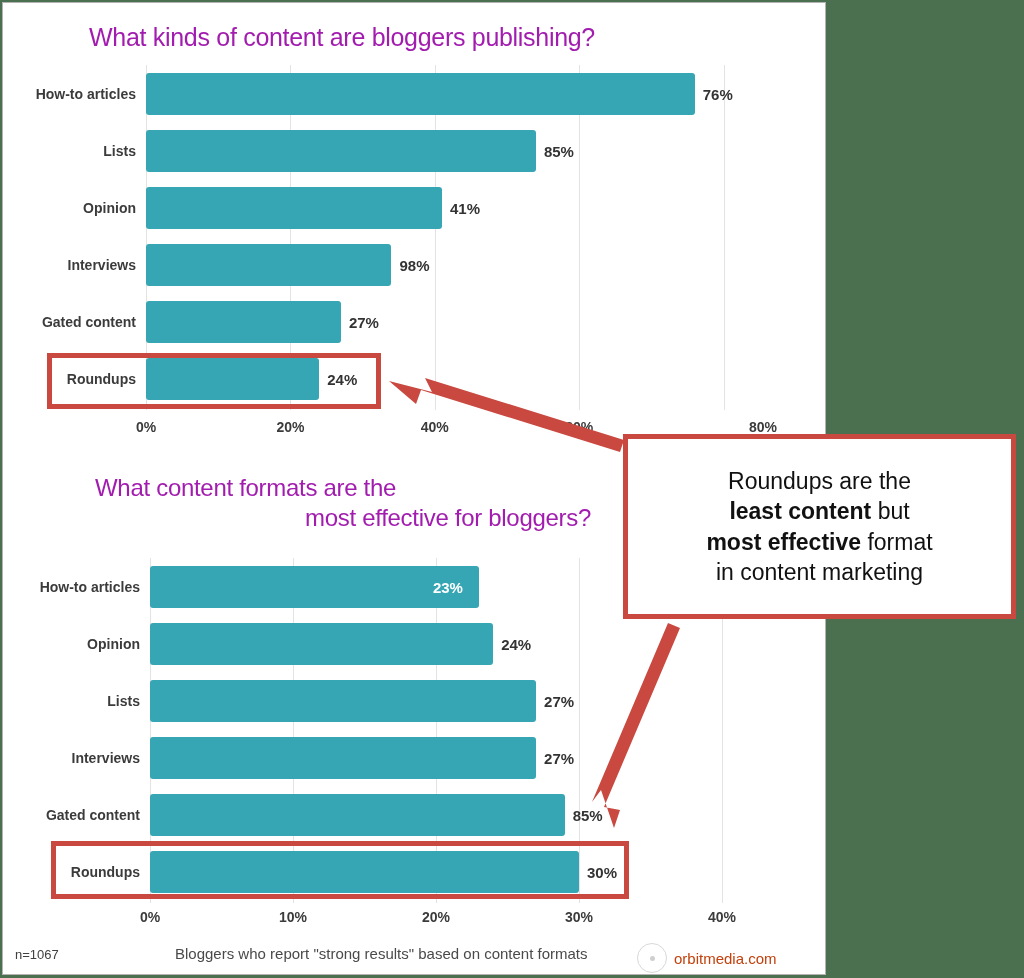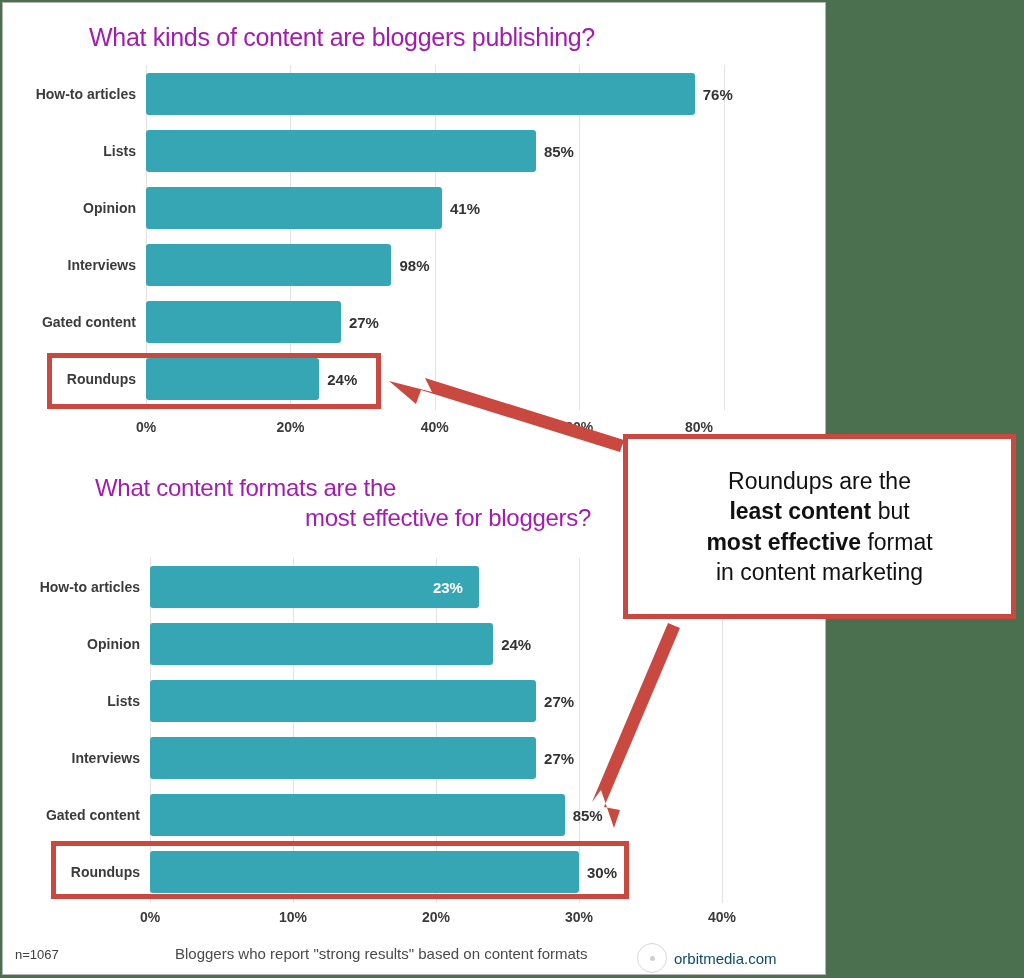--- a/index.html
+++ b/index.html
@@ -96,21 +96,21 @@
   #logo{position:absolute;left:634px;top:2px;display:flex;align-items:center;gap:7px;}
   #logo .mark{
     width:28px;height:28px;border-radius:50%;border:1.5px solid #d8d8d8;
     position:relative;
   }
   #logo .mark::after{
     content:"";position:absolute;left:50%;top:50%;
     width:5px;height:5px;margin-left:-2.5px;margin-top:-2.5px;
     border-radius:50%;background:#cfcfcf;
   }
-  #logo .wordmark{font-size:15px;color:#0c4a6e;}
+  #logo .wordmark{font-size:15px;color:#c2410c;}
 </style>
 </head>
 <body>
 
 <div id="root">
 
   <div class="card">
 
     <div class="chart-title" id="title1">What kinds of content are bloggers publishing?</div>
 
@@ -161,21 +161,21 @@
           </div>
           <div class="bar" style="left: 143px; width: 173.28px;"></div>
           <div class="val" style="left: 324.28px;">24%</div>
         </div>
       </div>
     <div class="xaxis" id="xaxis1">
         <div class="tick" style="left: 143px;">0%</div>
         <div class="tick" style="left: 287.4px;">20%</div>
         <div class="tick" style="left: 431.8px;">40%</div>
         <div class="tick" style="left: 576.2px;">60%</div>
-        <div class="tick" style="left: 696px;">80%</div>
+        <div class="tick" style="left: 760px;">80%</div>
       </div>
 
     <div class="chart-title" id="title2">
       <span>What content formats are the</span>
       <span class="l2">most effective for bloggers?</span>
     </div>
 
     <div class="plot" id="plot2">
         <div class="gridline" style="left: 147px;"></div>
         <div class="gridline" style="left: 290px;"></div>

